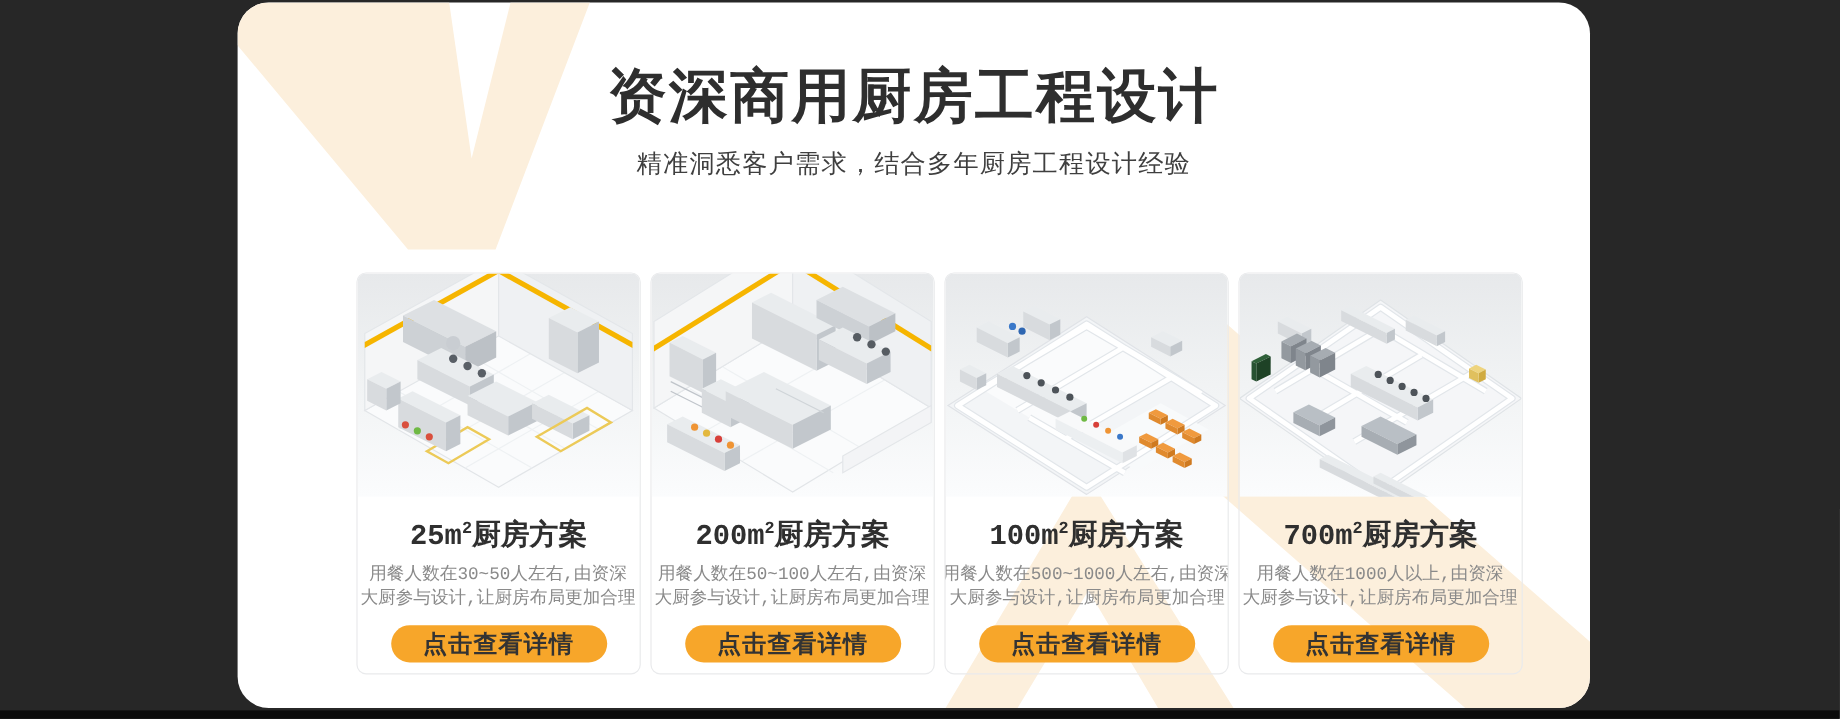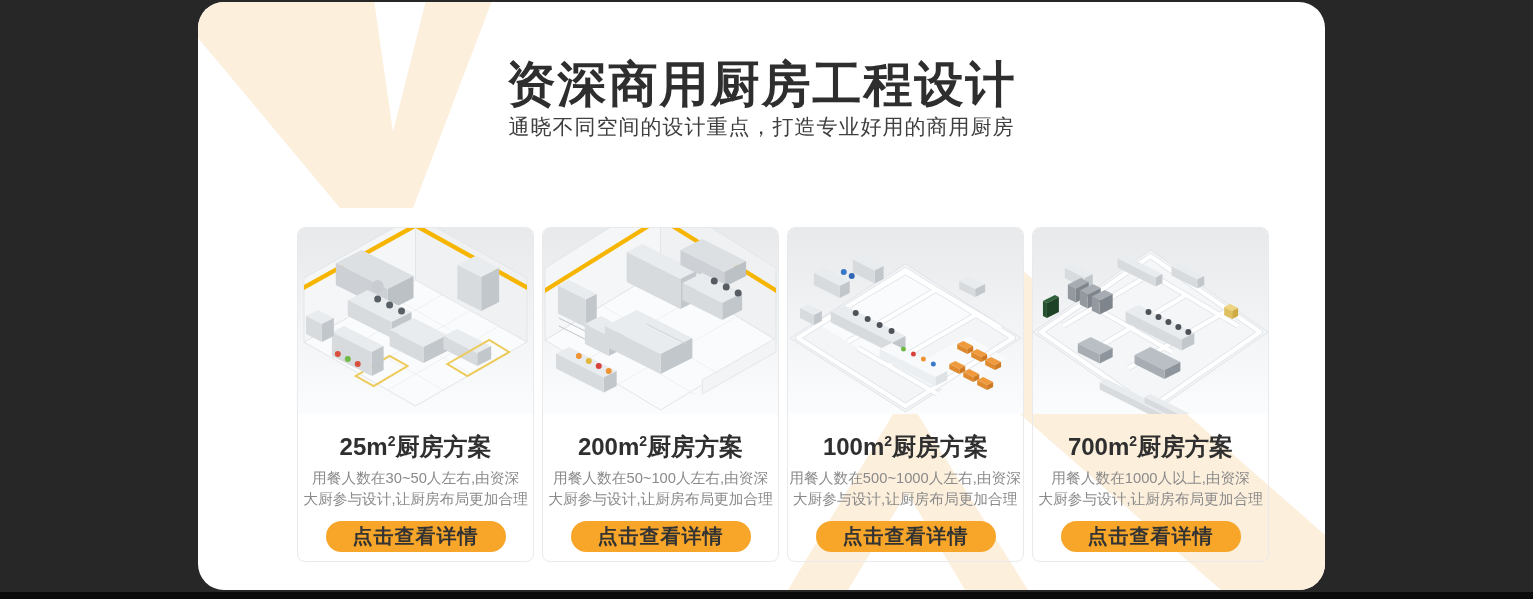--- a/index.html
+++ b/index.html
@@ -3,21 +3,21 @@
 <meta charset="utf-8">
 <style>
   :root{
     --background:#272727; --panel:#ffffff; --accent-orange:#F7A62A;
     --decor-cream:#FCEFDC; --title-text:#2e2e2e; --body-text:#3f3f3f; --muted-text:#8a8a8a;
   }
   html,body{margin:0;padding:0;background:#111;}
   .stage{
     position:relative;width:1533px;height:599px;overflow:hidden;
     background:var(--background);
-    font-family:Liberation Sans, sans-serif;
+    font-family:Liberation Mono, monospace;
   }
   .bottom-strip{position:absolute;left:0;right:0;bottom:0;height:7px;background:#0b0b0b;}
   .panel{
     position:absolute;left:198px;top:2px;width:1127px;height:588px;
     background:var(--panel);border-radius:26px;overflow:hidden;
   }
   .decor{position:absolute;left:0;top:0;width:1127px;height:588px;pointer-events:none;}
   .decor polygon{fill:var(--decor-cream);}
   .header{position:relative;text-align:center;padding-top:54px;}
   .page-title{
@@ -57,21 +57,21 @@
   <div class="panel">
 
     <svg class="decor" viewBox="0 0 1127 588" preserveAspectRatio="none">
       <polygon points="-55,-30 172,-30 195,130 235,-30 305,-30 215,206 142,206"></polygon>
       <polygon points="590,588 707,392 830,588 767,588 709,490 650,588"></polygon>
       <polygon points="623,238 790,238 1190,588 1023,588"></polygon>
     </svg>
 
     <div class="header">
       <h1 class="page-title">资深商用厨房工程设计</h1>
-      <p class="subtitle" style="margin-top:0">通晓不同空间的设计重点，打造专业好用的商用厨房</p>
+      <p class="subtitle">精准洞悉客户需求，结合多年厨房工程设计经验</p>
     </div>
 
     <div class="cards">
 
       <div class="card">
         <div class="card-image">
             <svg viewBox="0 0 236 186" preserveAspectRatio="none">
               <defs>
                 <linearGradient id="gbg0" x1="0" y1="0" x2="0" y2="1">
   <stop offset="0" stop-color="#e7e9eb"></stop>

